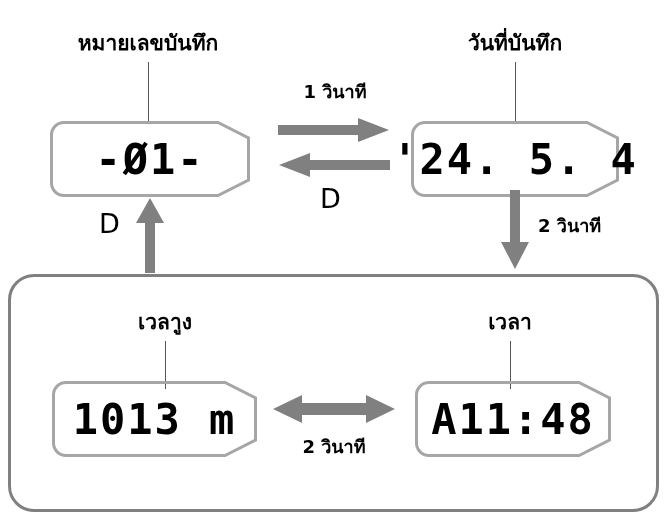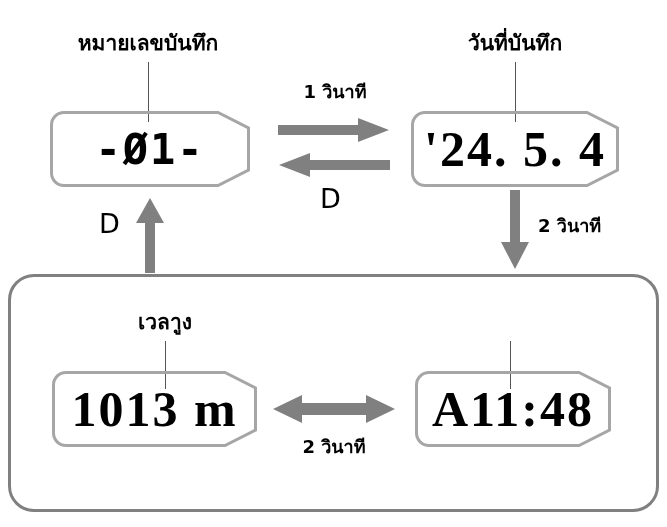--- a/index.html
+++ b/index.html
@@ -49,20 +49,21 @@
 
   
   .leader {
     background: #555555;
     width: 1px;
   }
 
   
   .lcd-box {
     box-sizing: border-box;
+    margin-top: 10px;
   }
   .lcd-box svg {
     position: absolute;
     left: 0; top: 0;
     overflow: visible;
   }
   .lcd-text {
     position: absolute;
     left: 0; top: 0;
     width: 100%;
@@ -70,21 +71,21 @@
     display: flex;
     align-items: center;
     justify-content: center;
     font-family: "DejaVu Sans Mono", monospace;
     font-weight: bold;
     color: #000000;
     letter-spacing: 2px;
     white-space: pre;
   }
   .lcd-text.size-big { font-size: 42px; }
-  .lcd-text.size-mid { font-size: 50px; font-family: Liberation Serif, serif; }
+  .lcd-text.size-mid { font-size: 42px; }
 
   
   .group-panel {
     border: 3px solid #808080;
     border-radius: 26px;
     box-sizing: border-box;
     background: transparent;
   }
 
   
@@ -153,20 +154,21 @@
   <div class="abs caption" style="left:105px; top:311px; width:120px;">เวลาูง</div>
   <div class="abs leader" style="left:165px; top:341px; height:48px;"></div>
 
   <div class="abs lcd-box" style="left:52px; top:371px; width:205px; height:76px;">
     <svg width="205" height="76" viewBox="0 0 205 76">
       <path d="M 14 1.5 H 173 L 203.5 17 V 59 L 173 74.5 H 14 A 12.5 12.5 0 0 1 1.5 62 V 14 A 12.5 12.5 0 0 1 14 1.5 Z" fill="none" stroke="#a6a6a6" stroke-width="3"></path>
     </svg>
     <div class="lcd-text size-mid">1013 m</div>
   </div>
 
+  <div class="abs caption" style="left:460px; top:311px; width:100px;">เวลา</div>
   <div class="abs leader" style="left:510px; top:341px; height:48px;"></div>
 
   <div class="abs lcd-box" style="left:415px; top:371px; width:196px; height:76px;">
     <svg width="196" height="76" viewBox="0 0 196 76">
       <path d="M 14 1.5 H 164 L 194.5 17 V 59 L 164 74.5 H 14 A 12.5 12.5 0 0 1 1.5 62 V 14 A 12.5 12.5 0 0 1 14 1.5 Z" fill="none" stroke="#a6a6a6" stroke-width="3"></path>
     </svg>
     <div class="lcd-text size-mid">A11:48</div>
   </div>
 
   <div class="arrow-wrap" style="left:272px; top:392px;">

